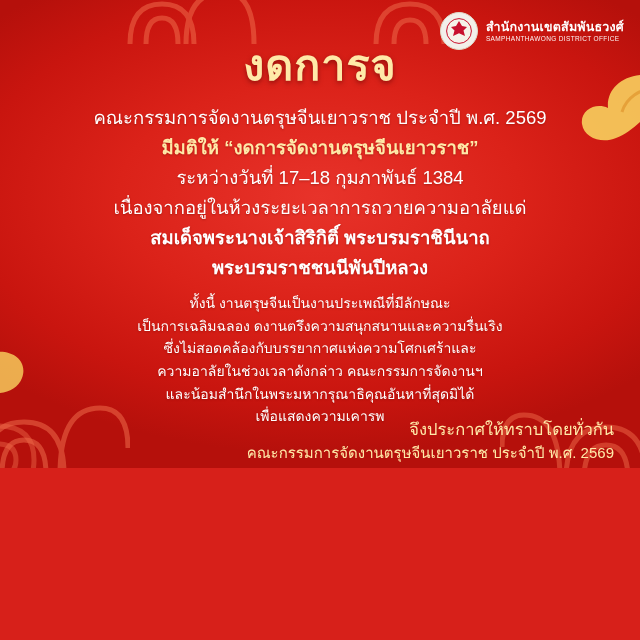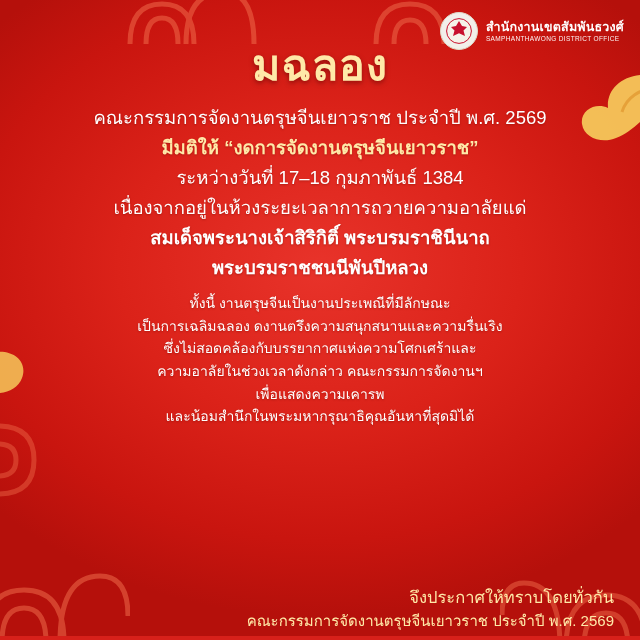--- a/index.html
+++ b/index.html
@@ -9,21 +9,21 @@
   body {
     width: 640px;
     height: 640px;
     overflow: hidden;
     font-family: "Liberation Sans", sans-serif;
     background: #d7201a;
   }
   .poster {
     position: relative;
     width: 640px;
-    height: 636px;
+    height: 468px;
     background:
       radial-gradient(ellipse 70% 55% at 50% 42%, #e8332a 0%, #db2219 45%, #c9150f 78%, #b5100b 100%);
     overflow: hidden;
   }
 
   
   .deco {
     position: absolute;
     pointer-events: none;
   }
@@ -204,35 +204,35 @@
         <circle cx="14" cy="14" r="12.4" fill="none" stroke="#c8102e" stroke-width="1"></circle>
       </svg>
     </div>
     <div class="logo-text">
       <span class="th">สำนักงานเขตสัมพันธวงศ์</span>
       <span class="en">SAMPHANTHAWONG DISTRICT OFFICE</span>
     </div>
   </div>
 
   <div class="content">
-    <div class="headline">มฉลอง</div>
+    <div class="headline">งดการจ</div>
 
     <p class="line">คณะกรรมการจัดงานตรุษจีนเยาวราช ประจำปี พ.ศ. 2569</p>
     <p class="line b gold">มีมติให้ “งดการจัดงานตรุษจีนเยาวราช”</p>
     <p class="line">ระหว่างวันที่ 17–18 กุมภาพันธ์ 1384</p>
     <p class="line">เนื่องจากอยู่ในห้วงระยะเวลาการถวายความอาลัยแด่</p>
     <p class="line b">สมเด็จพระนางเจ้าสิริกิติ์ พระบรมราชินีนาถ</p>
     <p class="line b">พระบรมราชชนนีพันปีหลวง</p>
     <div class="gap"></div>
     <p class="line sm">ทั้งนี้ งานตรุษจีนเป็นงานประเพณีที่มีลักษณะ</p>
     <p class="line sm">เป็นการเฉลิมฉลอง ดงานตรึงความสนุกสนานและความรื่นเริง</p>
     <p class="line sm">ซึ่งไม่สอดคล้องกับบรรยากาศแห่งความโศกเศร้าและ</p>
     <p class="line sm">ความอาลัยในช่วงเวลาดังกล่าว คณะกรรมการจัดงานฯ</p>
+    <p class="line sm">และน้อมสำนึกในพระมหากรุณาธิคุณอันหาที่สุดมิได้</p>
     <p class="line sm">เพื่อแสดงความเคารพ</p>
-    <p class="line sm">และน้อมสำนึกในพระมหากรุณาธิคุณอันหาที่สุดมิได้</p>
   </div>
 
   <div class="footer">
     <div class="f1">จึงประกาศให้ทราบโดยทั่วกัน</div>
     <div class="f2">คณะกรรมการจัดงานตรุษจีนเยาวราช ประจำปี พ.ศ. 2569</div>
   </div>
 
 </div>
 
 </body></html>

